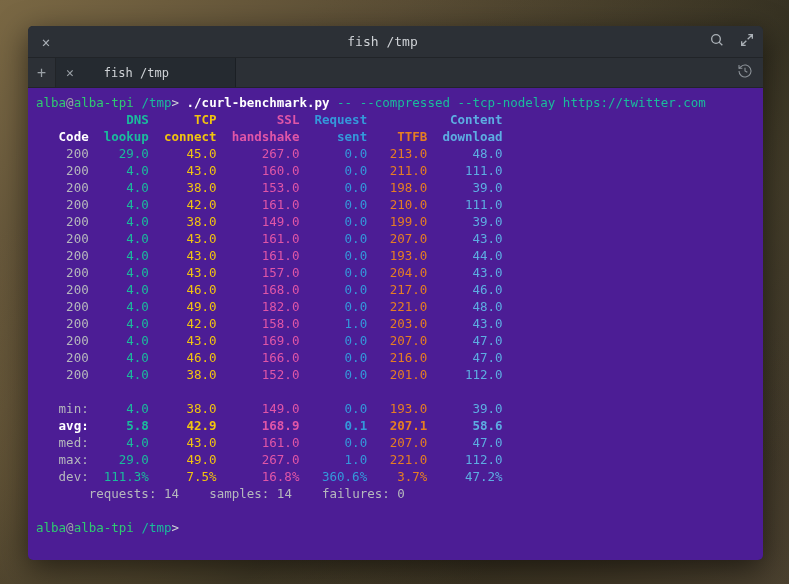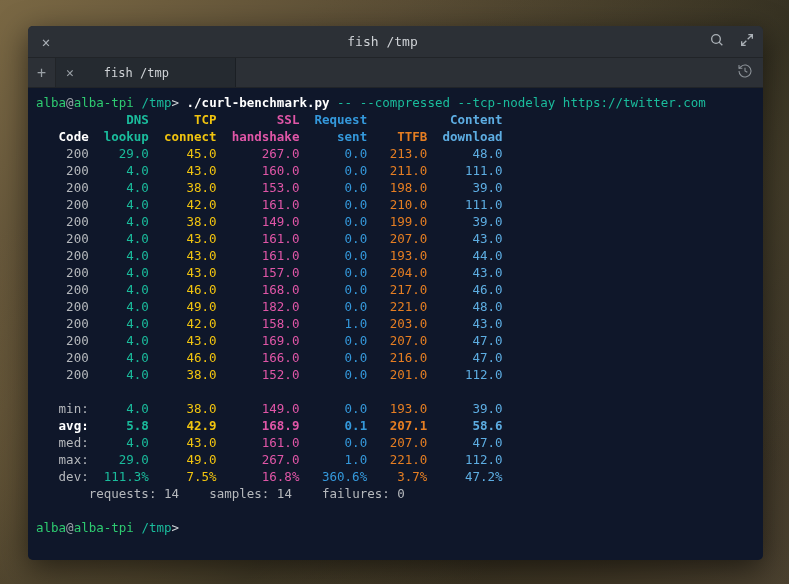--- a/index.html
+++ b/index.html
@@ -102,21 +102,21 @@
   .tab-spacer { flex: 1; display:flex; align-items:center; justify-content:flex-end; padding-right:10px; }
   .tab-spacer svg { width:16px; height:16px; fill:none; stroke:#8d9399; stroke-width:1.6; }
   .terminal {
     flex: 1;
     padding: 6px 8px 8px 8px;
     font-family: "Menlo", "Consolas", monospace;
     font-size: 12.5px;
     line-height: 17px;
     white-space: pre;
     overflow: hidden;
-    background: #0f172a;
+    background: #4c1d95;
     color: #cfd2d6;
   }
   .c-green  { color: #2ecc71; }
   .c-bwhite { color: #ffffff; font-weight: bold; }
   .c-teal   { color: #1abc9c; }
   .c-yellow { color: #f1c40f; }
   .c-orange { color: #e67e22; }
   .c-pink   { color: #e056a7; }
   .c-ltblue { color: #3498db; }
   .c-blue   { color: #5dade2; }

